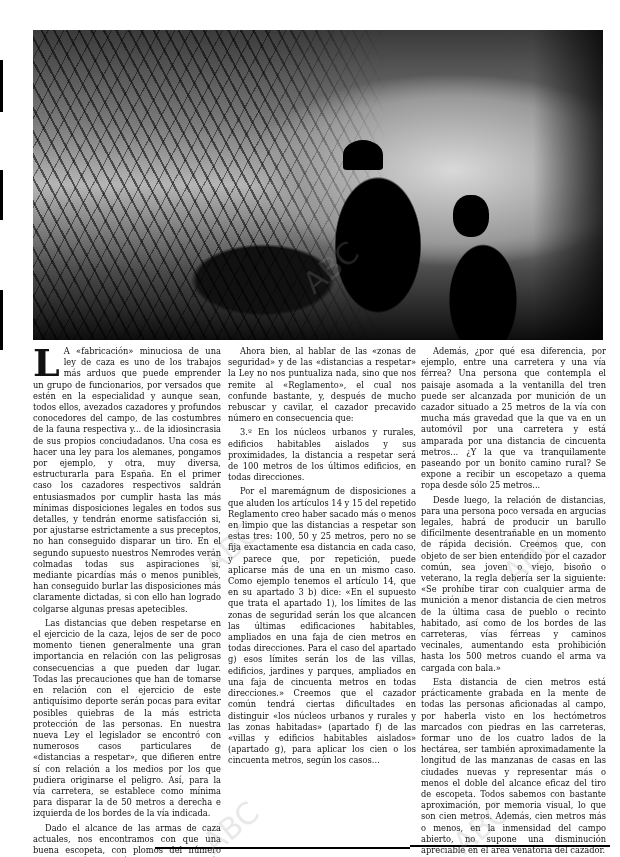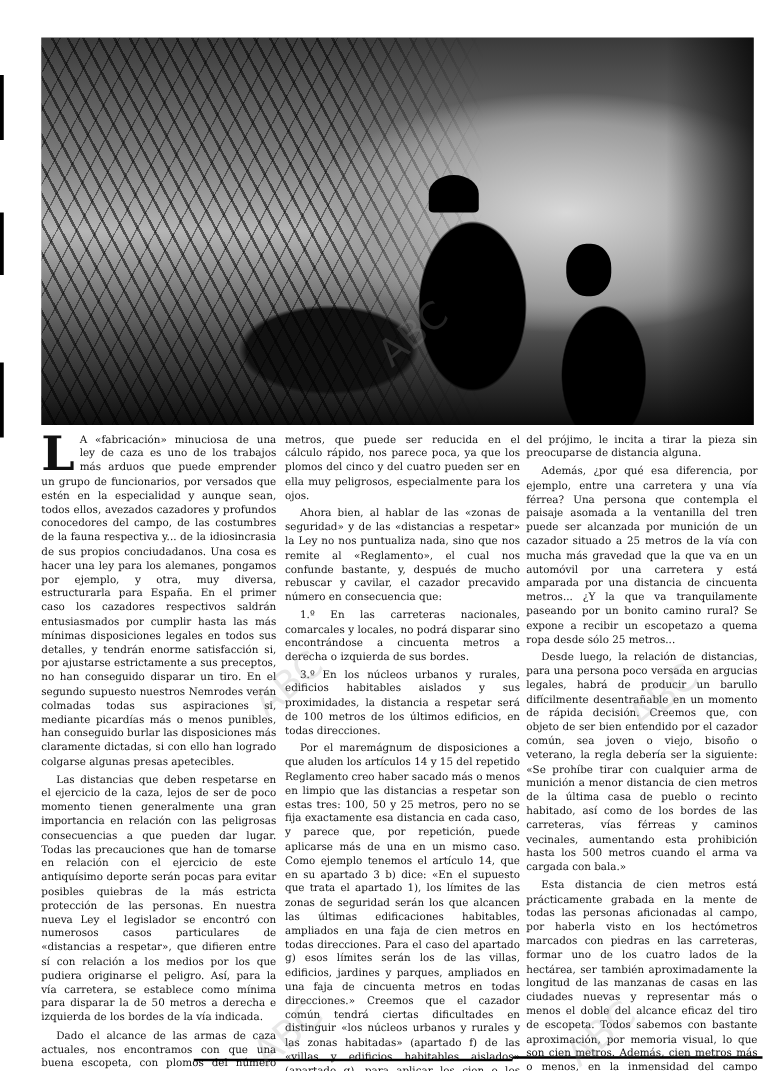--- a/index.html
+++ b/index.html
@@ -61,30 +61,27 @@
 <div class="headline">
 </div>
 
 <div class="col c1">
   <p class="first"><span class="dropcap">L</span><span>A «fabricación» minuciosa de una ley de caza es uno de los trabajos más arduos que puede emprender un grupo de funcionarios, por versados que estén en la especialidad y aunque sean, todos ellos, avezados cazadores y profundos conocedores del campo, de las costumbres de la fauna respectiva y... de la idiosincrasia de sus propios conciudadanos. Una cosa es hacer una ley para los alemanes, pongamos por ejemplo, y otra, muy diversa, estructurarla para España. En el primer caso los cazadores respectivos saldrán entusiasmados por cumplir hasta las más mínimas disposiciones legales en todos sus detalles, y tendrán enorme satisfacción si, por ajustarse estrictamente a sus preceptos, no han conseguido disparar un tiro. En el segundo supuesto nuestros Nemrodes verán colmadas todas sus aspiraciones si, mediante picardías más o menos punibles, han conseguido burlar las disposiciones más claramente dictadas, si con ello han logrado colgarse algunas presas apetecibles.</span></p>
   <p>Las distancias que deben respetarse en el ejercicio de la caza, lejos de ser de poco momento tienen generalmente una gran importancia en relación con las peligrosas consecuencias a que pueden dar lugar. Todas las precauciones que han de tomarse en relación con el ejercicio de este antiquísimo deporte serán pocas para evitar posibles quiebras de la más estricta protección de las personas. En nuestra nueva Ley el legislador se encontró con numerosos casos particulares de «distancias a respetar», que difieren entre sí con relación a los medios por los que pudiera originarse el peligro. Así, para la vía carretera, se establece como mínima para disparar la de 50 metros a derecha e izquierda de los bordes de la vía indicada.</p>
   <p>Dado el alcance de las armas de caza actuales, nos encontramos con que una buena escopeta, con plomos del número cuatro —máximo práctico de la munición para caza menor— tiene un alcance que llega a los 70 metros con efectos peligrosos. Y si el cazador va tras alguna pieza de caza mayor —jabalí, gamo, corzo— puede llevar cartucho de bala, y en ese caso el peligro es mucho mayor por el muy superior alcance del proyectil. Una distancia de 50</p>
 </div>
 
 <div class="col c2">
-  <p class="first">metros, que puede ser reducida en el cálculo rápido, nos parece poca, ya que los plomos del cinco y del cuatro pueden ser en ella muy peligrosos, especialmente para los ojos.</p>
   <p>Ahora bien, al hablar de las «zonas de seguridad» y de las «distancias a respetar» la Ley no nos puntualiza nada, sino que nos remite al «Reglamento», el cual nos confunde bastante, y, después de mucho rebuscar y cavilar, el cazador precavido número en consecuencia que:</p>
-  <p>1.º En las carreteras nacionales, comarcales y locales, no podrá disparar sino encontrándose a cincuenta metros a derecha o izquierda de sus bordes.</p>
   <p>3.º En los núcleos urbanos y rurales, edificios habitables aislados y sus proximidades, la distancia a respetar será de 100 metros de los últimos edificios, en todas direcciones.</p>
   <p>Por el maremágnum de disposiciones a que aluden los artículos 14 y 15 del repetido Reglamento creo haber sacado más o menos en limpio que las distancias a respetar son estas tres: 100, 50 y 25 metros, pero no se fija exactamente esa distancia en cada caso, y parece que, por repetición, puede aplicarse más de una en un mismo caso. Como ejemplo tenemos el artículo 14, que en su apartado 3 b) dice: «En el supuesto que trata el apartado 1), los límites de las zonas de seguridad serán los que alcancen las últimas edificaciones habitables, ampliados en una faja de cien metros en todas direcciones. Para el caso del apartado g) esos límites serán los de las villas, edificios, jardines y parques, ampliados en una faja de cincuenta metros en todas direcciones.» Creemos que el cazador común tendrá ciertas dificultades en distinguir «los núcleos urbanos y rurales y las zonas habitadas» (apartado f) de las «villas y edificios habitables aislados» (apartado g), para aplicar los cien o los cincuenta metros, según los casos...</p>
 
 </div>
 
 <div class="col c3">
-  <p class="first">del prójimo, le incita a tirar la pieza sin preocuparse de distancia alguna.</p>
   <p>Además, ¿por qué esa diferencia, por ejemplo, entre una carretera y una vía férrea? Una persona que contempla el paisaje asomada a la ventanilla del tren puede ser alcanzada por munición de un cazador situado a 25 metros de la vía con mucha más gravedad que la que va en un automóvil por una carretera y está amparada por una distancia de cincuenta metros... ¿Y la que va tranquilamente paseando por un bonito camino rural? Se expone a recibir un escopetazo a quema ropa desde sólo 25 metros...</p>
   <p>Desde luego, la relación de distancias, para una persona poco versada en argucias legales, habrá de producir un barullo difícilmente desentrañable en un momento de rápida decisión. Creemos que, con objeto de ser bien entendido por el cazador común, sea joven o viejo, bisoño o veterano, la regla debería ser la siguiente: «Se prohíbe tirar con cualquier arma de munición a menor distancia de cien metros de la última casa de pueblo o recinto habitado, así como de los bordes de las carreteras, vías férreas y caminos vecinales, aumentando esta prohibición hasta los 500 metros cuando el arma va cargada con bala.»</p>
   <p>Esta distancia de cien metros está prácticamente grabada en la mente de todas las personas aficionadas al campo, por haberla visto en los hectómetros marcados con piedras en las carreteras, formar uno de los cuatro lados de la hectárea, ser también aproximadamente la longitud de las manzanas de casas en las ciudades nuevas y representar más o menos el doble del alcance eficaz del tiro de escopeta. Todos sabemos con bastante aproximación, por memoria visual, lo que son cien metros. Además, cien metros más o menos, en la inmensidad del campo abierto, no supone una disminución apreciable en el área venatoria del cazador.</p>
 
 </div>
 
 <div class="rule" style="left:155px;top:847px;width:255px;"></div>
 <div class="rule" style="left:410px;top:845px;width:200px;"></div>
 
 <div class="watermark" style="left:300px;top:250px;">ABC</div>

